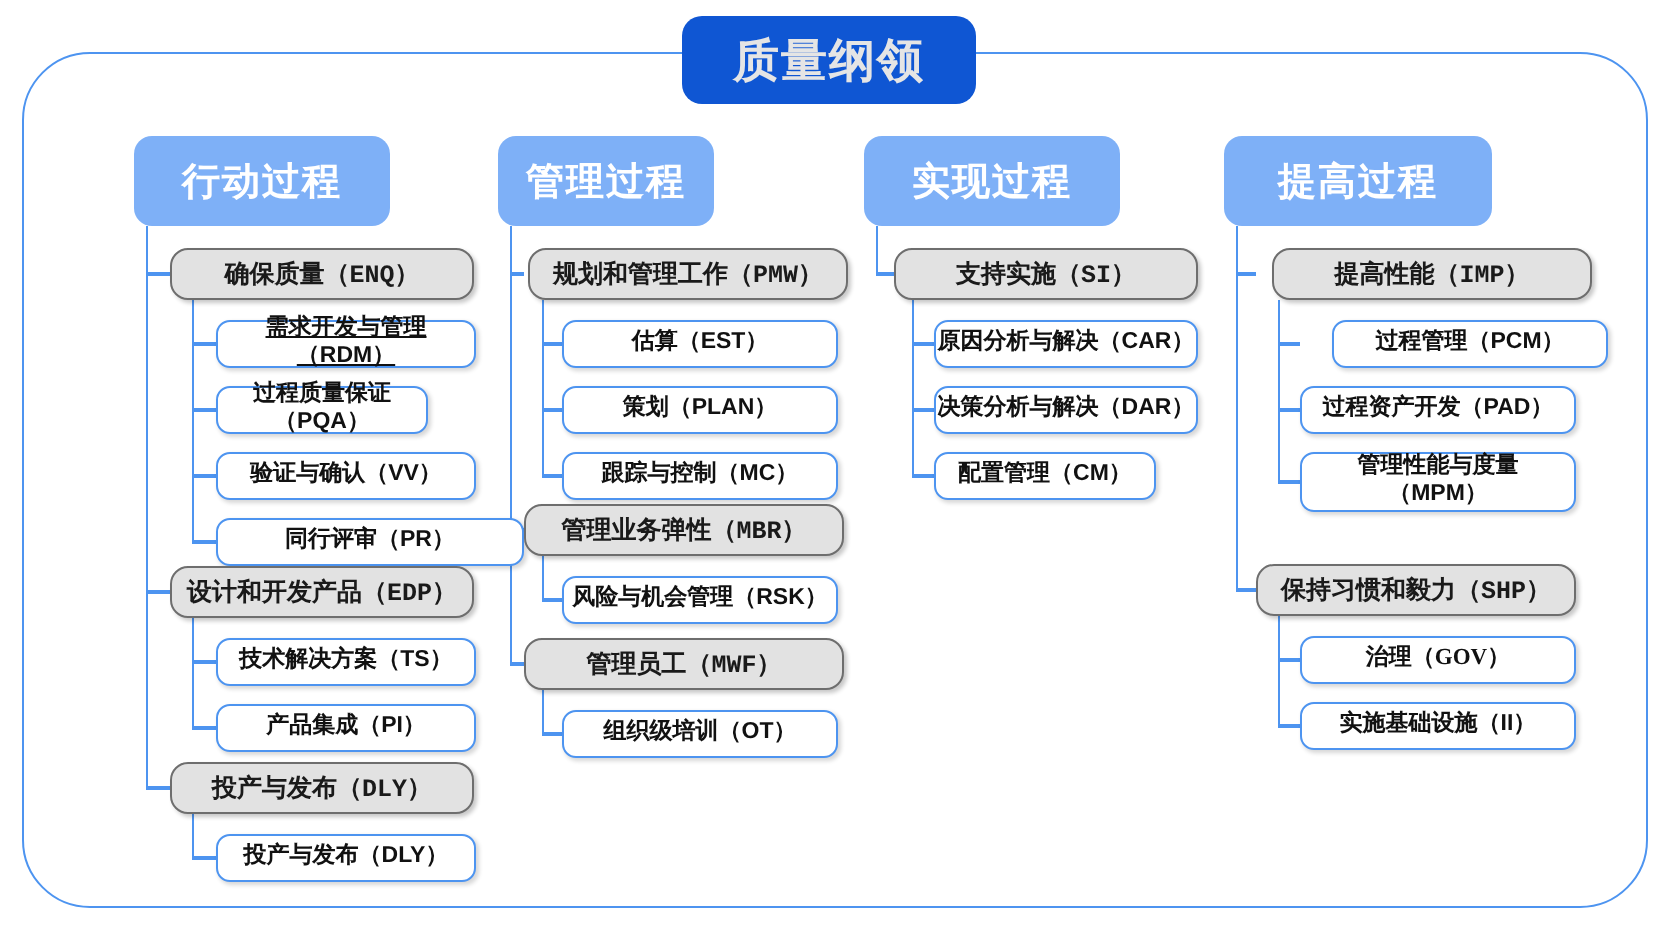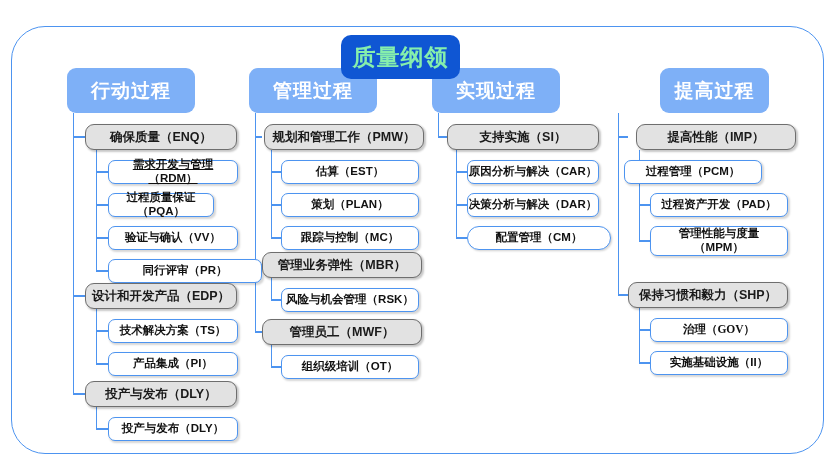--- a/index.html
+++ b/index.html
@@ -27,33 +27,32 @@
     border: 1.6px solid #4d94f0;
     border-radius: 34px;
     box-sizing: border-box;
     background: transparent;
   }
   
   .title-box {
     position: absolute;
     left: 341px;
     top: 8px;
-    width: 119px;
+    width: 147px;
     height: 44px;
     background: #0f56d3;
     border-radius: 10px;
     display: flex;
     align-items: center;
     justify-content: center;
-    color: #86efac;
+    color: #e5e5e5;
     font-size: 23px;
     font-weight: bold;
     letter-spacing: 1px;
     z-index: 5;
-    margin-top: 27px;
   }
   
   .col-header {
     position: absolute;
     height: 45px;
     background: #7eb0f7;
     border-radius: 9px;
     display: flex;
     align-items: center;
     justify-content: center;
@@ -72,20 +71,21 @@
     box-sizing: border-box;
     display: flex;
     align-items: center;
     justify-content: center;
     text-align: center;
     color: #1a1a1a;
     font-size: 12.5px;
     font-weight: bold;
     box-shadow: 1.5px 1.5px 2px rgba(0,0,0,0.22);
     z-index: 3;
+    font-family: Liberation Mono, monospace;
   }
   
   .leaf-box {
     position: absolute;
     background: #ffffff;
     border: 1.2px solid #4d94f0;
     border-radius: 7px;
     box-sizing: border-box;
     display: flex;
     align-items: center;
@@ -140,21 +140,21 @@
       <div class="conn-h" style="left: 96px; top: 330.3px; width: 12px;"></div>
       <div class="leaf-box" style="left: 108px; top: 319px; width: 130px; height: 24px;">技术解决方案（TS）</div>
       <div class="conn-h" style="left: 96px; top: 363.3px; width: 12px;"></div>
       <div class="leaf-box" style="left: 108px; top: 352px; width: 130px; height: 24px;">产品集成（PI）</div>
       <div class="conn-v" style="left: 96px; top: 309px; height: 55px;"></div>
       <div class="conn-h" style="left: 73px; top: 393.3px; width: 12px;"></div>
       <div class="group-box" style="left: 85px; top: 381px; width: 152px; height: 26px;">投产与发布（DLY）</div>
       <div class="conn-h" style="left: 96px; top: 428.3px; width: 12px;"></div>
       <div class="leaf-box" style="left: 108px; top: 417px; width: 130px; height: 24px;">投产与发布（DLY）</div>
       <div class="conn-v" style="left: 96px; top: 407px; height: 22px;"></div>
-      <div class="col-header" style="left: 249px; top: 68px; width: 128px;">管理过程</div>
+      <div class="col-header" style="left: 249px; top: 68px; width: 108px;">管理过程</div>
       <div class="conn-v" style="left: 255px; top: 113px; height: 219px;"></div>
       <div class="conn-h" style="left: 255px; top: 136.3px; width: 7px;"></div>
       <div class="group-box" style="left: 264px; top: 124px; width: 160px; height: 26px;">规划和管理工作（PMW）</div>
       <div class="conn-h" style="left: 271px; top: 171.3px; width: 10px;"></div>
       <div class="leaf-box" style="left: 281px; top: 160px; width: 138px; height: 24px;">估算（EST）</div>
       <div class="conn-h" style="left: 271px; top: 204.3px; width: 10px;"></div>
       <div class="leaf-box" style="left: 281px; top: 193px; width: 138px; height: 24px;">策划（PLAN）</div>
       <div class="conn-h" style="left: 271px; top: 237.3px; width: 10px;"></div>
       <div class="leaf-box" style="left: 281px; top: 226px; width: 138px; height: 24px;">跟踪与控制（MC）</div>
       <div class="conn-v" style="left: 271px; top: 150px; height: 88px;"></div>
@@ -170,28 +170,28 @@
       <div class="conn-v" style="left: 271px; top: 345px; height: 22px;"></div>
       <div class="col-header" style="left: 432px; top: 68px; width: 128px;">实现过程</div>
       <div class="conn-v" style="left: 438px; top: 113px; height: 24px;"></div>
       <div class="conn-h" style="left: 438px; top: 136.3px; width: 9px;"></div>
       <div class="group-box" style="left: 447px; top: 124px; width: 152px; height: 26px;">支持实施（SI）</div>
       <div class="conn-h" style="left: 456px; top: 171.3px; width: 11px;"></div>
       <div class="leaf-box" style="left: 467px; top: 160px; width: 132px; height: 24px;">原因分析与解决（CAR）</div>
       <div class="conn-h" style="left: 456px; top: 204.3px; width: 11px;"></div>
       <div class="leaf-box" style="left: 467px; top: 193px; width: 132px; height: 24px;">决策分析与解决（DAR）</div>
       <div class="conn-h" style="left: 456px; top: 237.3px; width: 11px;"></div>
-      <div class="leaf-box" style="left: 467px; top: 226px; width: 144px; height: 24px; border-radius: 12px;">配置管理（CM）</div>
+      <div class="leaf-box" style="left: 467px; top: 226px; width: 111px; height: 24px;">配置管理（CM）</div>
       <div class="conn-v" style="left: 456px; top: 150px; height: 88px;"></div>
-      <div class="col-header" style="left: 612px; top: 68px; width: 109px; margin-left: 48px;">提高过程</div>
+      <div class="col-header" style="left: 612px; top: 68px; width: 134px;">提高过程</div>
       <div class="conn-v" style="left: 618px; top: 113px; height: 182px;"></div>
       <div class="conn-h" style="left: 618px; top: 136.3px; width: 10px;"></div>
       <div class="group-box" style="left: 636px; top: 124px; width: 160px; height: 26px;">提高性能（IMP）</div>
       <div class="conn-h" style="left: 639px; top: 171.3px; width: 11px;"></div>
-      <div class="leaf-box" style="left: 624px; top: 160px; width: 138px; height: 24px; text-align: right;">过程管理（PCM）</div>
+      <div class="leaf-box" style="left: 666px; top: 160px; width: 138px; height: 24px; text-align: right;">过程管理（PCM）</div>
       <div class="conn-h" style="left: 639px; top: 204.3px; width: 11px;"></div>
       <div class="leaf-box" style="left: 650px; top: 193px; width: 138px; height: 24px;">过程资产开发（PAD）</div>
       <div class="conn-h" style="left: 639px; top: 240.3px; width: 11px;"></div>
       <div class="leaf-box" style="left: 650px; top: 226px; width: 138px; height: 30px;">管理性能与度量<br>（MPM）</div>
       <div class="conn-v" style="left: 639px; top: 150px; height: 91px;"></div>
       <div class="conn-h" style="left: 618px; top: 294.3px; width: 10px;"></div>
       <div class="group-box" style="left: 628px; top: 282px; width: 160px; height: 26px;">保持习惯和毅力（SHP）</div>
       <div class="conn-h" style="left: 639px; top: 329.3px; width: 11px;"></div>
       <div class="leaf-box" style="left: 650px; top: 318px; width: 138px; height: 24px; font-family: Liberation Serif, serif;">治理（GOV）</div>
       <div class="conn-h" style="left: 639px; top: 362.3px; width: 11px;"></div>

